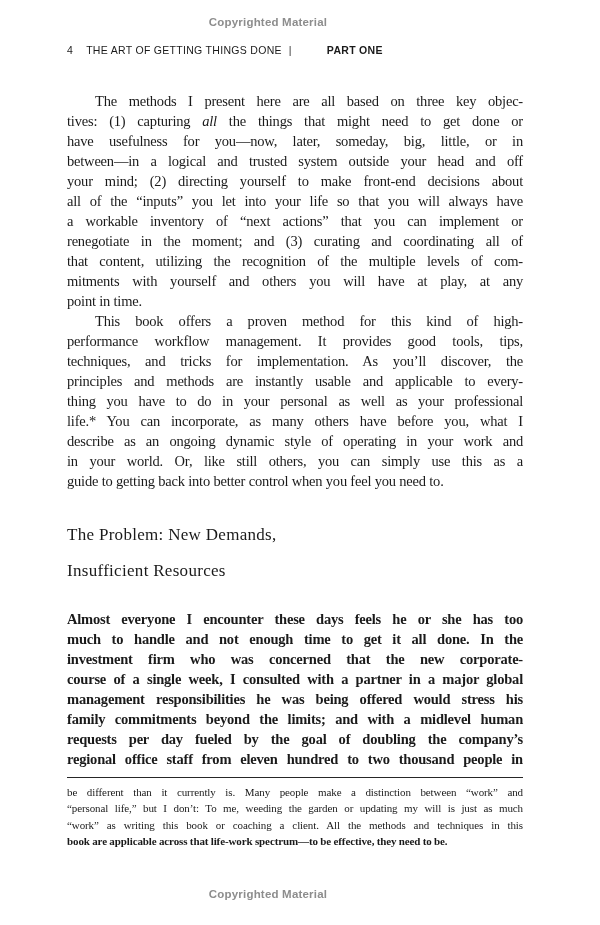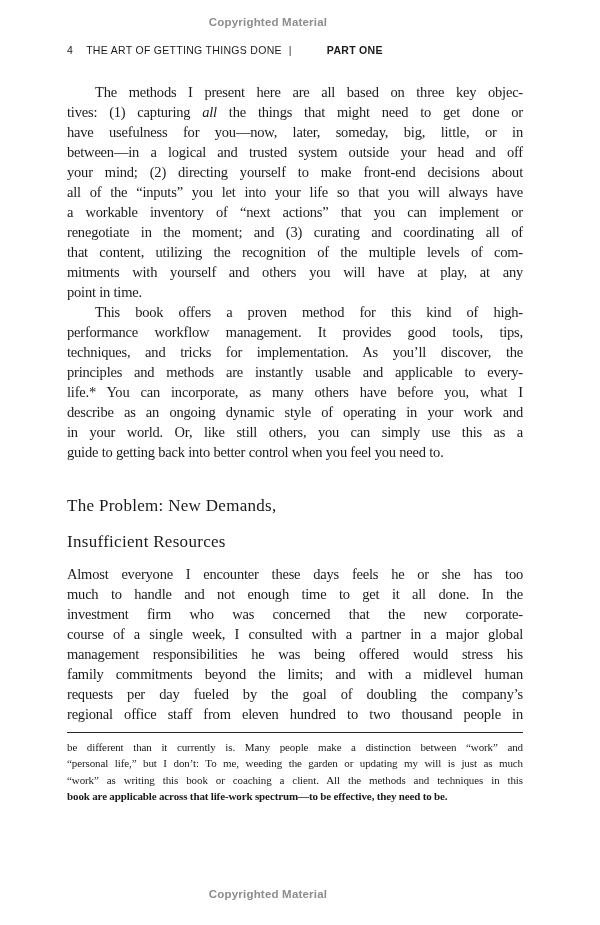--- a/index.html
+++ b/index.html
@@ -40,23 +40,23 @@
     font-family: "Liberation Sans", sans-serif;
     font-size: 10.5px;
     letter-spacing: 0.3px;
     color: #1a1a1a;
   }
   .runhead .pgnum { margin-right: 13px; }
   .runhead .sep { margin: 0 7px; color: #333; }
   .runhead .part { font-weight: 700; padding-left: 28px; }
 
   .para { margin: 0; }
-  .para.p1 { margin-top: 26px; }
+  .para.p1 { margin-top: 35px; }
   .para.p2 { margin-top: 0; }
-  .para.p3 { margin-top: 4px; }
+  .para.p3 { margin-top: 20px; font-weight: bold; }
 
   .bline {
     font-size: 14.5px;
     line-height: 20px;
     letter-spacing: -0.2px;
     text-align: justify;
     text-align-last: justify;
     -moz-text-align-last: justify;
   }
   .bline.indent { text-indent: 28px; }
@@ -122,20 +122,21 @@
       <div class="bline">that content, utilizing the recognition of the multiple levels of com-</div>
       <div class="bline">mitments with yourself and others you will have at play, at any</div>
       <div class="bline last">point in time.</div>
     </div>
 
     <div class="para p2">
       <div class="bline indent">This book offers a proven method for this kind of high-</div>
       <div class="bline">performance workflow management. It provides good tools, tips,</div>
       <div class="bline">techniques, and tricks for implementation. As you’ll discover, the</div>
       <div class="bline">principles and methods are instantly usable and applicable to every-</div>
+      <div class="bline">thing you have to do in your personal as well as your professional</div>
       <div class="bline">life.* You can incorporate, as many others have before you, what I</div>
       <div class="bline">describe as an ongoing dynamic style of operating in your work and</div>
       <div class="bline">in your world. Or, like still others, you can simply use this as a</div>
       <div class="bline last">guide to getting back into better control when you feel you need to.</div>
     </div>
 
     <h2 class="heading">
       <div class="hline">The Problem: New Demands,</div>
       <div class="hline">Insufficient Resources</div>
     </h2>

